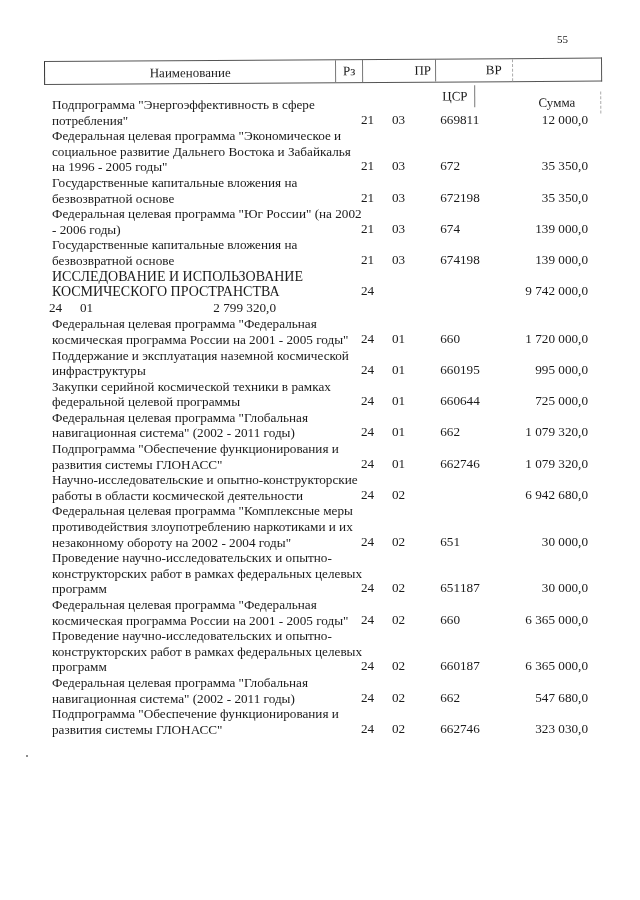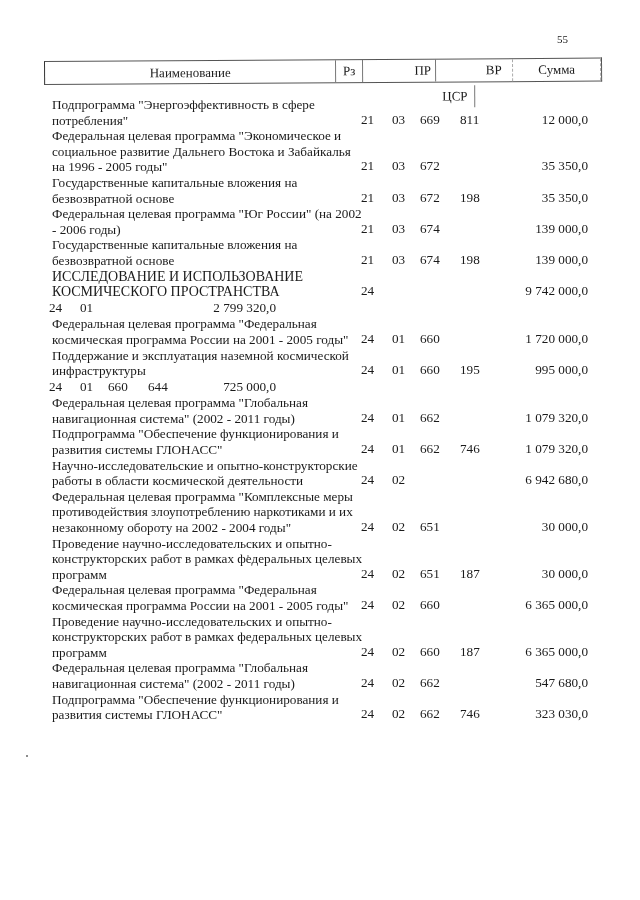--- a/index.html
+++ b/index.html
@@ -11,28 +11,28 @@
     .header {
       position: absolute; left: 44px; top: 61px; width: 556px; height: 22px;
       border: 1px solid #555; border-left: 1.5px solid #333;
       transform: rotate(-0.35deg); transform-origin: left top;
       display: flex; font-size: 13px;
     }
     .header .hc { height: 100%; display: flex; align-items: center; justify-content: center; border-right: 1px solid #777; box-sizing: border-box; }
     .header .hc:last-child { border-right: 1px dashed #aaa; }
     .header .name { width: 319px; align-items: flex-end; padding-bottom: 2px; }
     .header .rz { width: 29px; } .header .pr { width: 27px; margin-left: 48px; } .header .csr { width: 43px; margin-top: 26px; }
-    .header .vr { width: 42px; border-right: 1px dashed #aaa; } .header .sum { width: 96px; }
+    .header .vr { width: 42px; border-right: 1px dashed #aaa; } .header .sum { width: 96px; margin-top: 33px; }
     .rows { position: absolute; left: 52px; top: 97px; width: 548px; }
     .row { display: flex; align-items: flex-end; font-size: 13.2px; line-height: 15.6px; }
     .row .n { width: 312px; }
     .row .c { text-align: left; padding-bottom: 1px; }
     .row .rz { width: 29px; padding-left: 323px; }
     .row .c.rz { padding-left: 0; width: 31px; margin-left: -3px; }
-    .row .pr { width: 28px; } .row .csr { width: 40px; } .row .vr { width: 40px; }
+    .row .pr { width: 28px; } .row .csr { width: 40px; text-align: right; } .row .vr { width: 40px; }
     .row .sum { width: 96px; text-align: right; padding-right: 8px; box-sizing: border-box; }
     .row.caps .n { font-size: 14px; }
     .dot { position: absolute; left: 26px; top: 755px; width: 2px; height: 2px; background: #666; border-radius: 1px; }
     .dot2 { position: absolute; left: 247px; top: 555px; width: 2px; height: 2px; background: #999; border-radius: 1px; }
   </style>
 </head>
 <body>
 
 <div class="page-number">55</div>
 
@@ -111,20 +111,21 @@
     </div>
     <div class="row">
       <div class="n">Поддержание и эксплуатация наземной космической инфраструктуры</div>
       <div class="c rz">24</div>
       <div class="c pr">01</div>
       <div class="c csr">660</div>
       <div class="c vr">195</div>
       <div class="c sum">995 000,0</div>
     </div>
     <div class="row">
+      <div class="n">Закупки серийной космической техники в рамках федеральной целевой программы</div>
       <div class="c rz">24</div>
       <div class="c pr">01</div>
       <div class="c csr">660</div>
       <div class="c vr">644</div>
       <div class="c sum">725 000,0</div>
     </div>
     <div class="row">
       <div class="n">Федеральная целевая программа "Глобальная навигационная система" (2002 - 2011 годы)</div>
       <div class="c rz">24</div>
       <div class="c pr">01</div>

